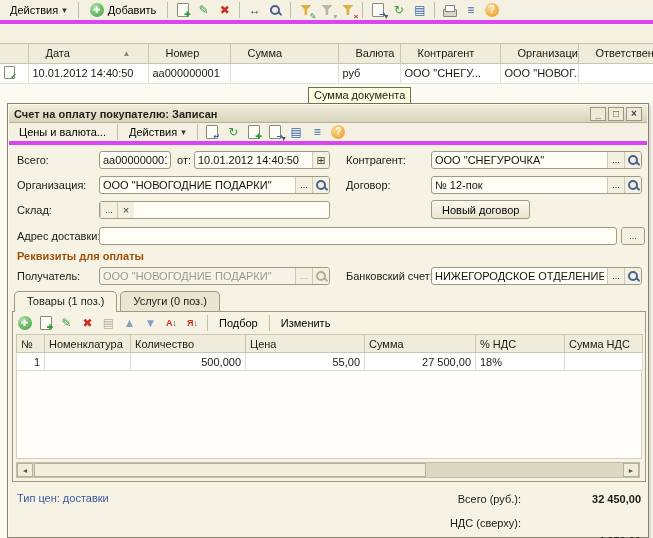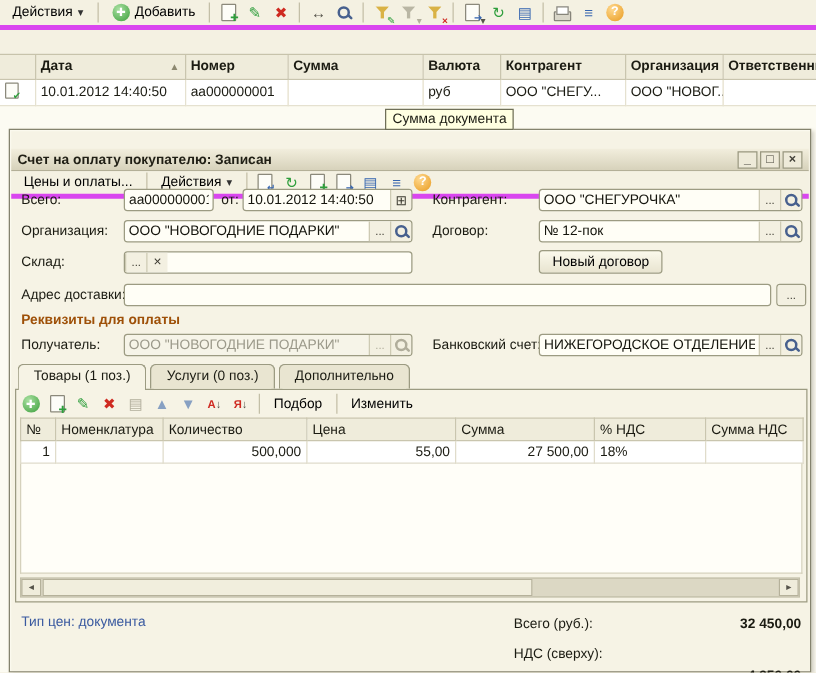--- a/index.html
+++ b/index.html
@@ -48,35 +48,35 @@
   .prn::after{content:"";position:absolute;left:2px;right:2px;top:0;height:5px;background:#fff;border:1px solid #86847a}
   
   .help{width:14px;height:14px;border-radius:50%;background:radial-gradient(circle at 35% 30%,#ffd98f,#e89a1e);
     color:#fff;font-weight:bold;font-size:10px;display:inline-flex;align-items:center;justify-content:center}
 
   
   #listwin{left:0;top:0;width:653px;height:538px}
   .list-area{position:absolute;left:0;right:0;top:43px;bottom:0;background:#fcfbf2;border-top:1px solid #c7c3ab}
   table.grid{border-collapse:collapse;table-layout:fixed;width:653px}
   table.grid th{background:#efecdb;border-right:1px solid #c9c5ae;border-bottom:1px solid #c9c5ae;
-    font-weight:bold;text-align:left;padding:2px 4px;height:19px;overflow:hidden;white-space:nowrap;cursor:pointer}
+    font-weight:normal;text-align:left;padding:2px 17px;height:19px;overflow:hidden;white-space:nowrap;cursor:pointer}
   table.grid td{border-right:1px solid #e5e1d0;border-bottom:1px solid #e5e1d0;background:#fff;
     padding:2px 4px;height:19px;overflow:hidden;white-space:nowrap;cursor:default}
   td.num,th.num{text-align:right}
   td.sel{background:#4a76a8;color:#fff}
   .sortmark{float:right;font-size:8px;color:#8c8870;margin-top:2px}
 
   
   #tooltip{position:absolute;left:308px;top:87px;z-index:60;background:#ffffe1;
     border:1px solid #6f6f58;padding:1px 5px 2px;white-space:nowrap}
 
   
   #docwin{left:7px;top:103px;width:642px;height:435px;border:1px solid #84836e;
     background:#f6f3e5;box-shadow:inset 1px 1px 0 #fbf9ee,2px 2px 3px rgba(90,85,60,.25);z-index:10}
-  #docwin .titlebar{margin:15px 1px 0;height:18px}
+  #docwin .titlebar{margin:1px 1px 0;height:18px}
   .wctl{display:flex;gap:2px}
   .wbtn{width:16px;height:14px;border:1px solid #99977f;background:#eeead9;
     display:inline-flex;align-items:center;justify-content:center;font-size:10px;font-weight:bold;
     line-height:1;cursor:pointer;color:#44423a}
   .flabel{position:absolute;white-space:nowrap;cursor:default}
   .fld{position:absolute;display:flex;align-items:stretch;height:18px;background:#fffef6;
     border:1px solid #9c9b82;border-radius:3px;overflow:hidden}
   .fld input{border:0;outline:0;background:transparent;flex:1;min-width:0;
     font:11px "Liberation Sans","DejaVu Sans",sans-serif;padding:0 3px;color:#14140c}
   .fbtn{width:17px;border-left:1px solid #cdcab3;background:#f3f0e1;display:flex;
@@ -110,21 +110,21 @@
     border:1px solid #d5d1bc;border-top:none}
   
   .hscroll{position:absolute;left:3px;right:5px;bottom:3px;height:16px;display:flex;
     background:#dcd8c4;border:1px solid #c2bfa8}
   .harr{width:16px;background:#efecdb;border:1px solid #b5b19a;display:flex;align-items:center;
     justify-content:center;font-size:7px;color:#55534a;cursor:pointer;flex:none}
   .hthumb{width:392px;background:#f1eedd;border:1px solid #b5b19a;margin-left:1px;cursor:grab}
 
   
   .ptype{position:absolute;left:9px;top:388px;color:#3a5aa0;cursor:default}
-  .tlabel{position:absolute;width:110px;left:403px;cursor:default}
+  .tlabel{position:absolute;width:110px;text-align:right;left:403px;cursor:default}
   .tval{position:absolute;width:118px;text-align:right;left:515px;font-weight:bold;cursor:default}
 </style>
 </head>
 <body>
 
 <section class="win" id="listwin">
 
   <div class="toolbar">
     <button class="tb-text">
       <span>Действия</span>
@@ -226,21 +226,21 @@
   <header class="titlebar">
     <span class="title">Счет на оплату покупателю: Записан</span>
     <span class="wctl">
       <span class="wbtn">_</span>
       <span class="wbtn">□</span>
       <span class="wbtn">×</span>
     </span>
   </header>
 
   <div class="toolbar" style="height:22px;margin:0 1px">
-    <button class="tb-text">Цены и оплаты...</button>
+    <button class="tb-text">Цены и валюта...</button>
     <span class="sep"></span>
     <button class="tb-text">
       <span>Действия</span>
       <span class="dd">▾</span>
     </button>
     <span class="sep"></span>
     <span class="ic">
       <span class="doc-ic">
           <b class="ov c-blue">↵</b>
         </span>
@@ -331,21 +331,20 @@
     <input value="НИЖЕГОРОДСКОЕ ОТДЕЛЕНИЕ N" style="">
     <span class="fbtn">...</span>
     <span class="fbtn">
         <span class="mag"></span>
       </span>
   </div>
 
   <div class="tabs">
     <span class="tab active">Товары (1 поз.)</span>
     <span class="tab">Услуги (0 поз.)</span>
-    <span class="tab">Дополнительно</span>
   </div>
 
   <div class="panel">
     <div class="ptb">
       <span class="ic">
           <span class="addcircle">✚</span>
         </span>
       <span class="ic">
         <span class="doc-ic">
             <b class="ov c-green">✚</b>
@@ -404,18 +403,18 @@
     </tbody>
       </table>
 
     <div class="hscroll">
       <span class="harr">◄</span>
       <span class="hthumb"></span>
       <span class="harr" style="margin-left:auto">►</span>
     </div>
   </div>
 
-  <span class="ptype">Тип цен: документа</span>
+  <span class="ptype">Тип цен: доставки</span>
   <span class="tlabel" style="top:389px">Всего (руб.):</span>
   <span class="tval" style="top:389px">32 450,00</span>
   <span class="tlabel" style="top:413px">НДС (сверху):</span>
   <span class="tval" style="top:431px">4 950,00</span>
 </section>
 
 </body></html>

